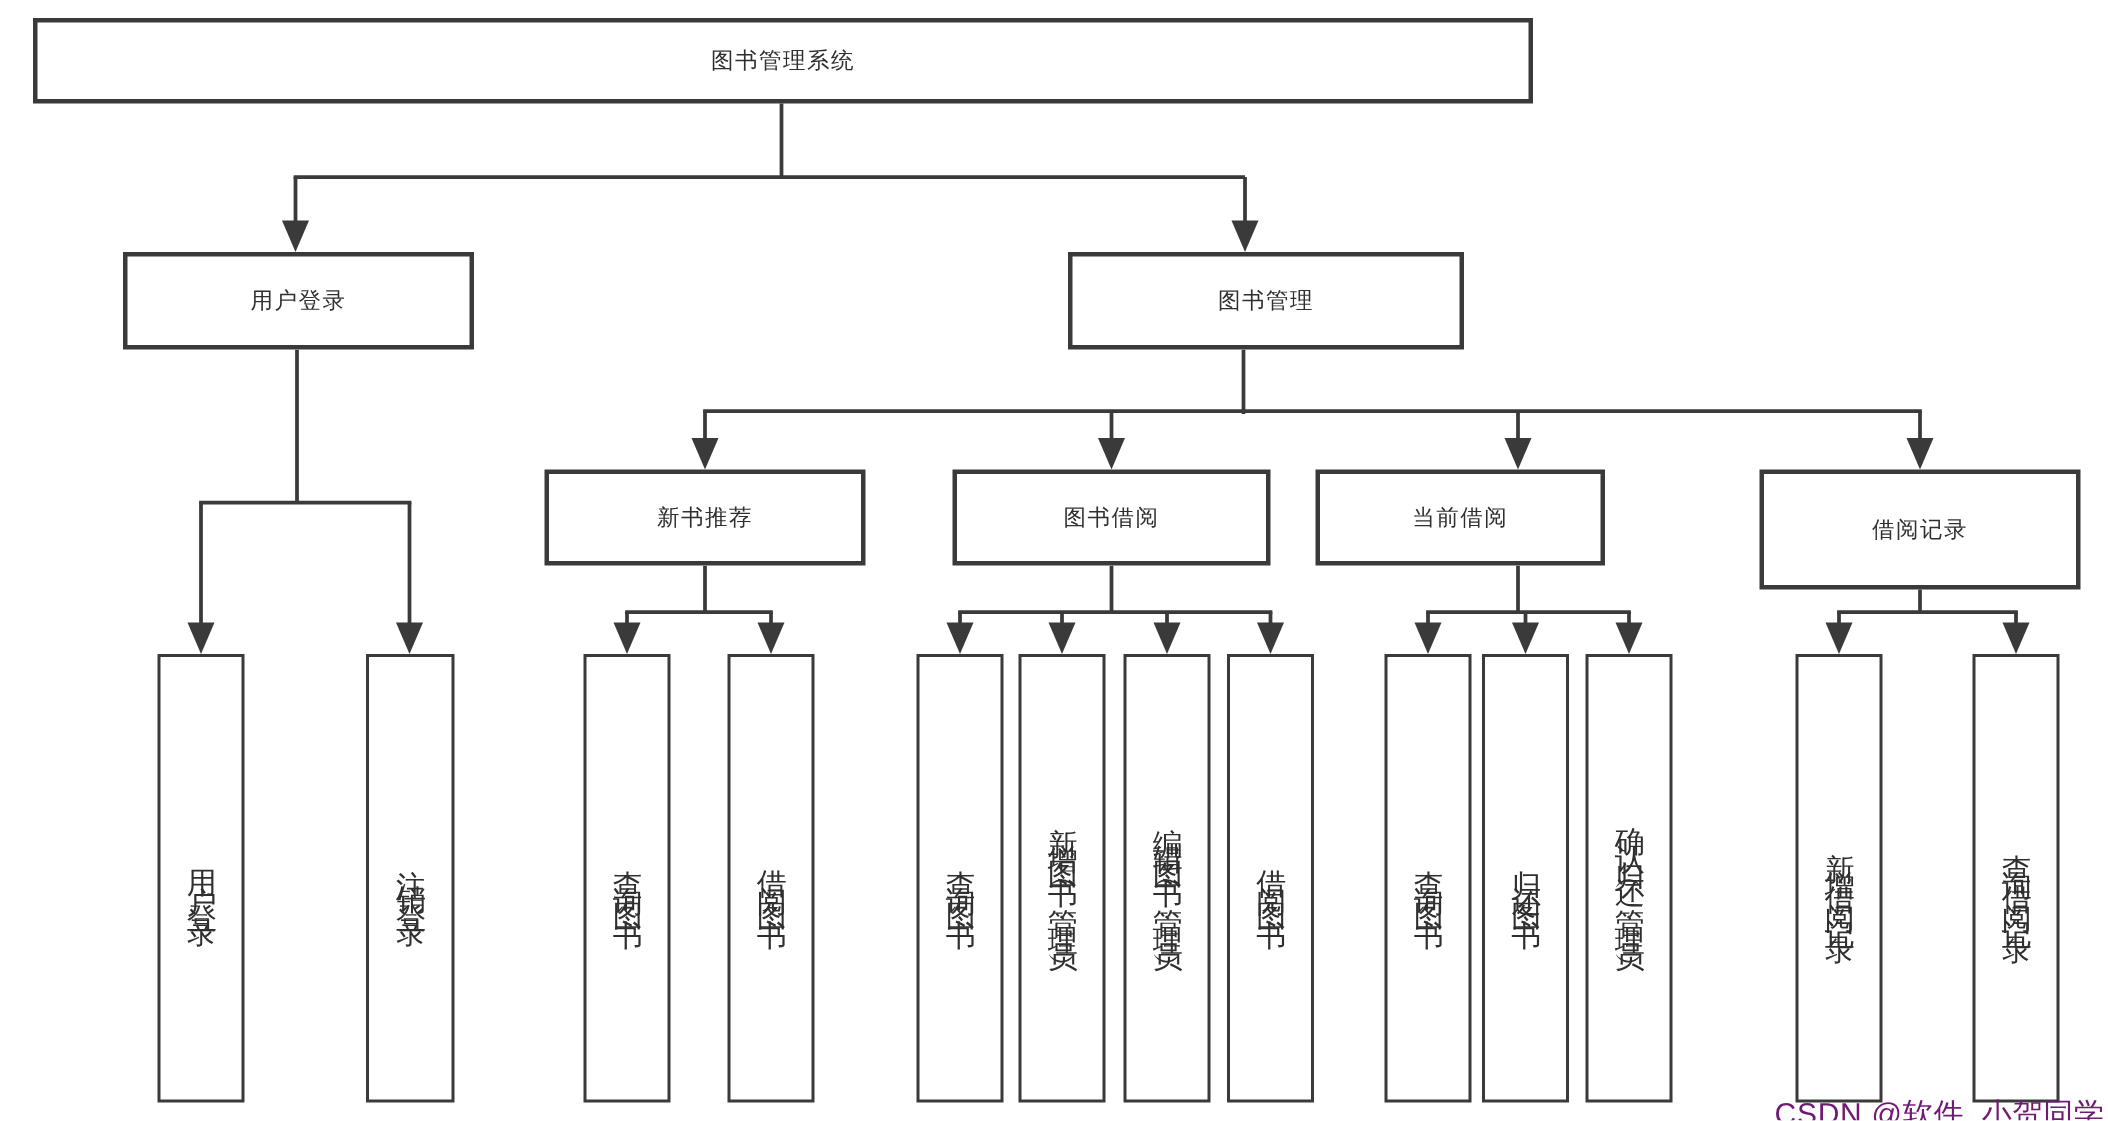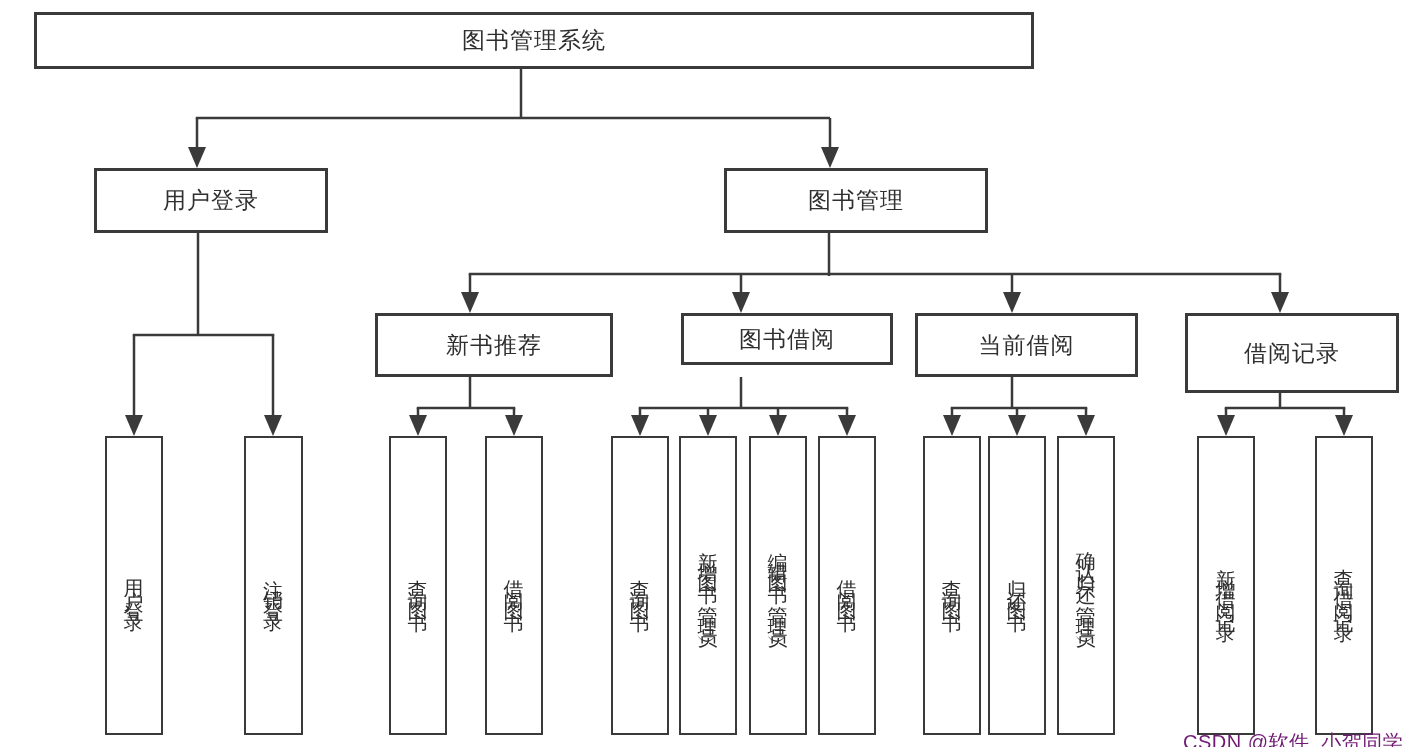--- a/index.html
+++ b/index.html
@@ -6,21 +6,21 @@
   .stage{
     position:relative;width:1405px;height:747px;background:#ffffff;
     font-family:"Liberation Sans","DejaVu Sans",sans-serif;overflow:hidden;
   }
   svg.connectors{position:absolute;left:0;top:0;width:1405px;height:747px;}
   .box{
     position:absolute;box-sizing:border-box;background:#ffffff;
     border:3px solid #3a3a3a;color:#2f2f2f;
     display:flex;align-items:center;justify-content:center;text-align:center;
   }
-  .hbox{font-size:23px;letter-spacing:1px;margin-left:12px;}
+  .hbox{font-size:15px;letter-spacing:1px;}
   .leaf{border-width:2.5px;font-size:20px;}
   .vtext{
     writing-mode:vertical-rl;text-orientation:mixed;
     letter-spacing:11px;line-height:1;white-space:nowrap;
   }
   .watermark{
     position:absolute;left:1183px;top:714px;z-index:5;
     font-size:20px;color:#701a75;letter-spacing:.5px;white-space:nowrap;margin-top:15px;
   }
 </style>
@@ -111,27 +111,27 @@
     <span>图书管理系统</span>
   </div>
 
   <div class="box hbox" style="left:82px;top:168px;width:234px;height:65px">
     <span>用户登录</span>
   </div>
   <div class="box hbox" style="left:712px;top:168px;width:264px;height:65px">
     <span>图书管理</span>
   </div>
 
-  <div class="box hbox" style="left:363px;top:313px;width:238px;height:64px">
+  <div class="box hbox" style="left:363px;top:313px;width:214px;height:64px">
     <span>新书推荐</span>
   </div>
-  <div class="box hbox" style="left:669px;top:313px;width:212px;height:52px">
+  <div class="box hbox" style="left:635px;top:313px;width:212px;height:64px">
     <span>图书借阅</span>
   </div>
-  <div class="box hbox" style="left:903px;top:313px;width:223px;height:64px">
+  <div class="box hbox" style="left:877px;top:313px;width:193px;height:64px">
     <span>当前借阅</span>
   </div>
   <div class="box hbox" style="left:1173px;top:313px;width:214px;height:80px">
     <span>借阅记录</span>
   </div>
 
   <div class="box leaf" style="left:105px;top:436px;width:58px;height:299px">
     <span class="vtext">用户登录</span>
   </div>
   <div class="box leaf" style="left:244px;top:436px;width:59px;height:299px">

